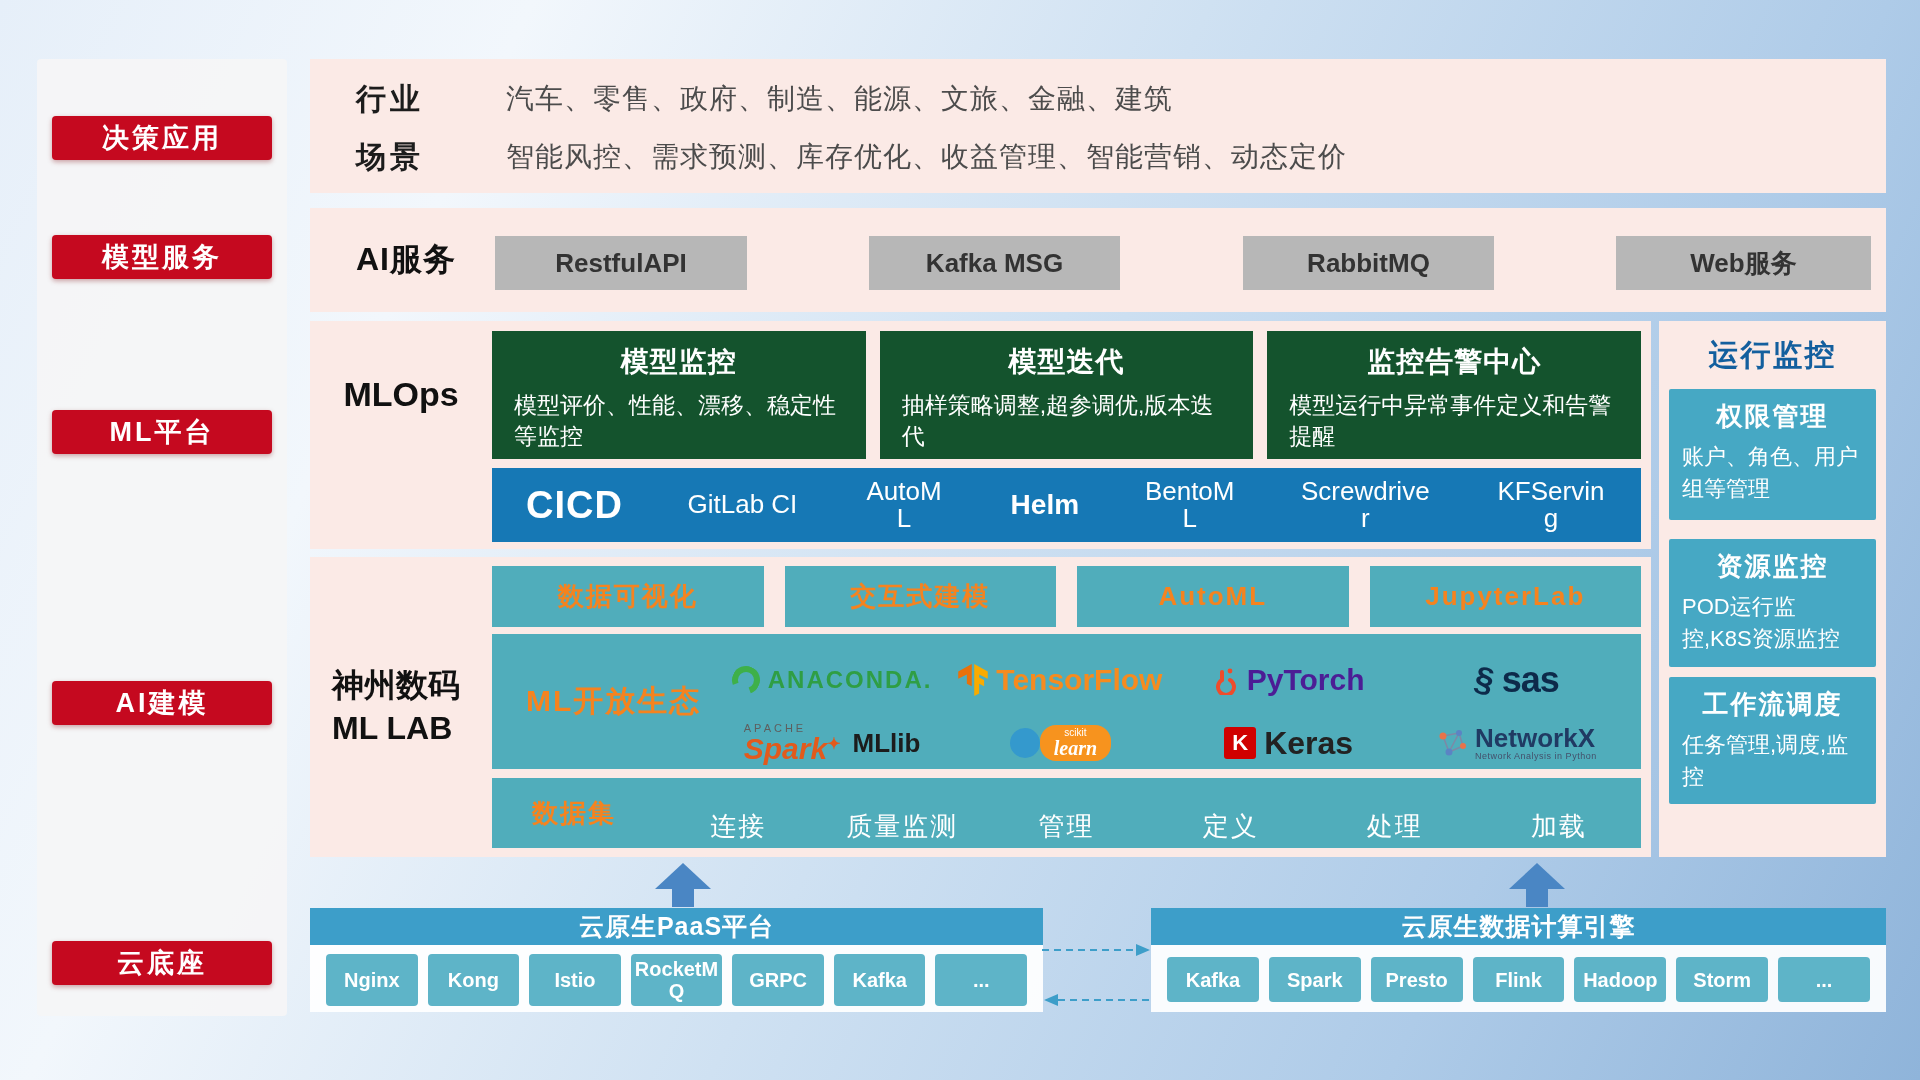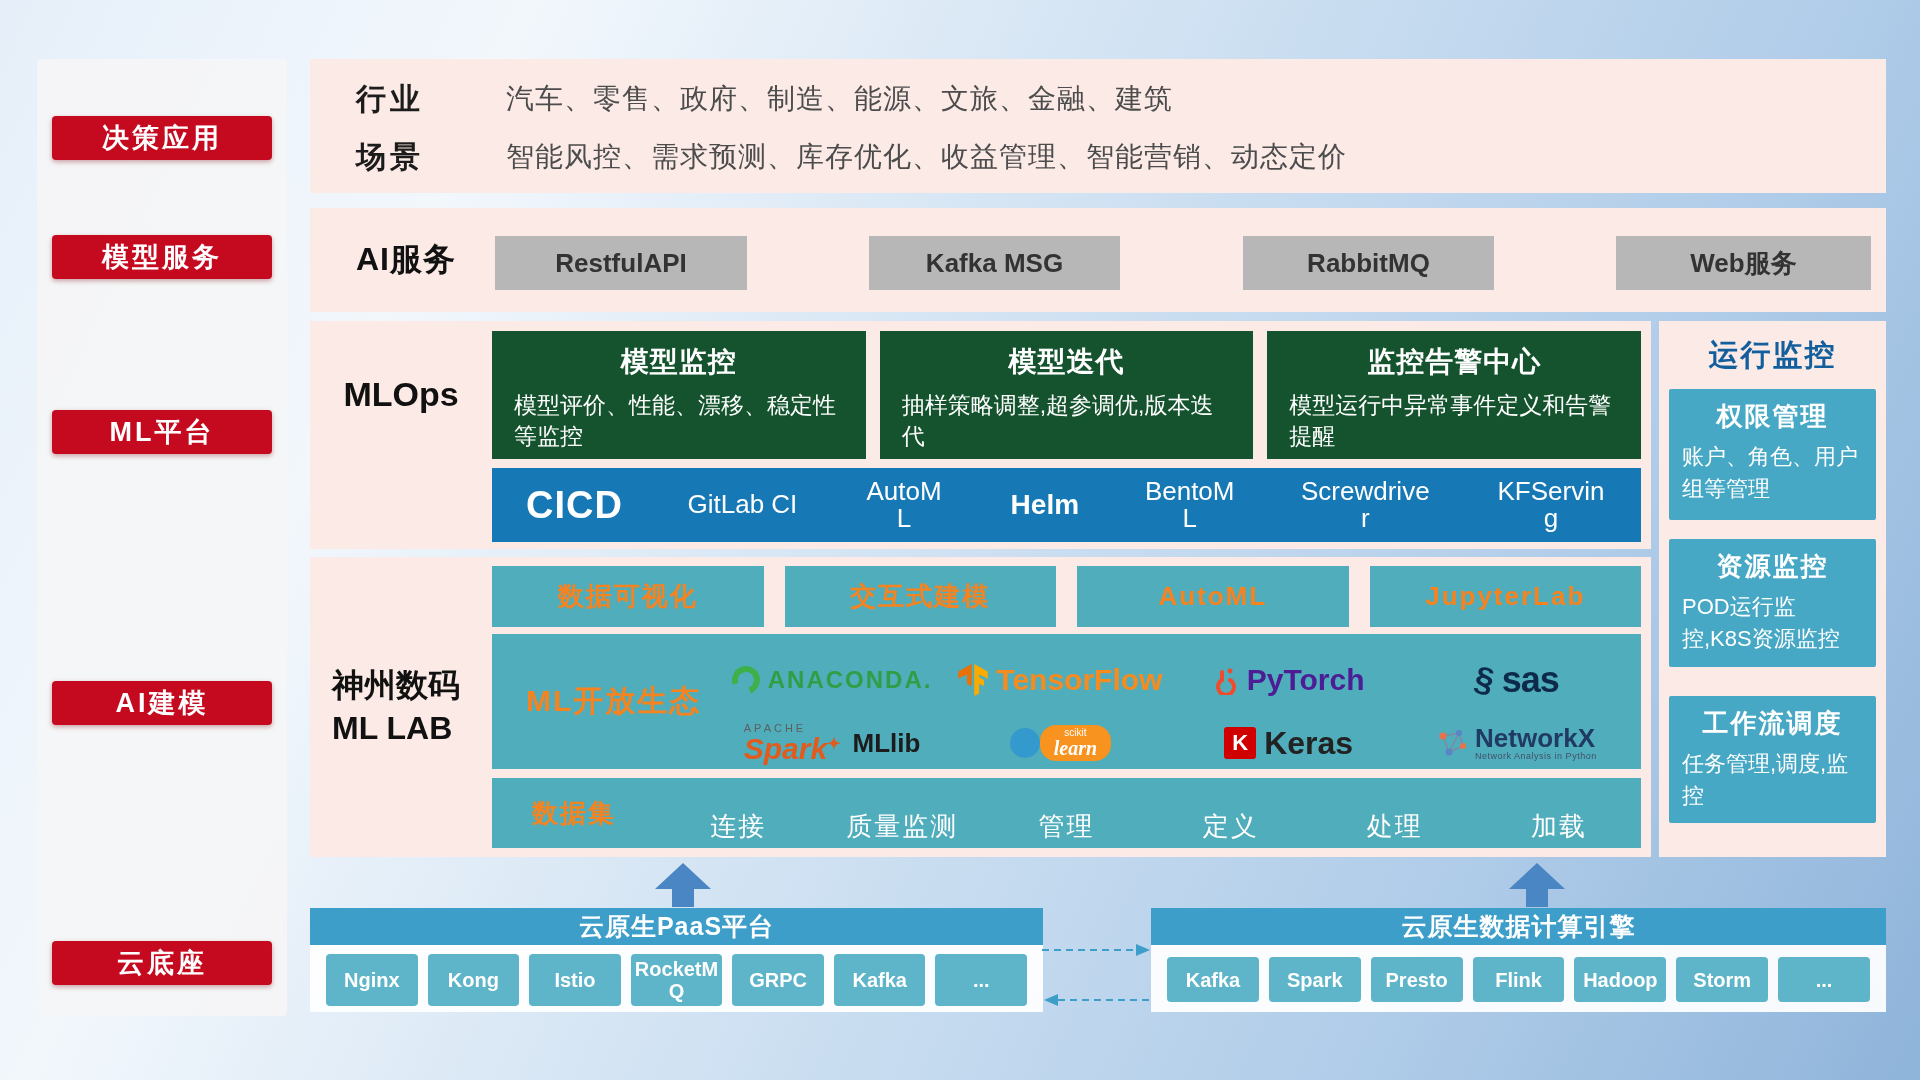--- a/index.html
+++ b/index.html
@@ -291,21 +291,21 @@
   <aside class="monitor-col">
     <div class="mon-title">运行监控</div>
     <div class="mon-card" style="top:68px;height:131px">
       <div class="mc-title">权限管理</div>
       <div class="mc-desc">账户、角色、用户组等管理</div>
     </div>
     <div class="mon-card" style="top:218px;height:128px">
       <div class="mc-title">资源监控</div>
       <div class="mc-desc">POD运行监控,K8S资源监控</div>
     </div>
-    <div class="mon-card" style="top:375px;height:127px">
+    <div class="mon-card" style="top:356px;height:127px">
       <div class="mc-title">工作流调度</div>
       <div class="mc-desc">任务管理,调度,监控</div>
     </div>
   </aside>
 
   <div class="up-arrow" style="left:655px">
     <div class="tri"></div>
       <div class="stem"></div>
   </div>
   <div class="up-arrow" style="left:1509px">

